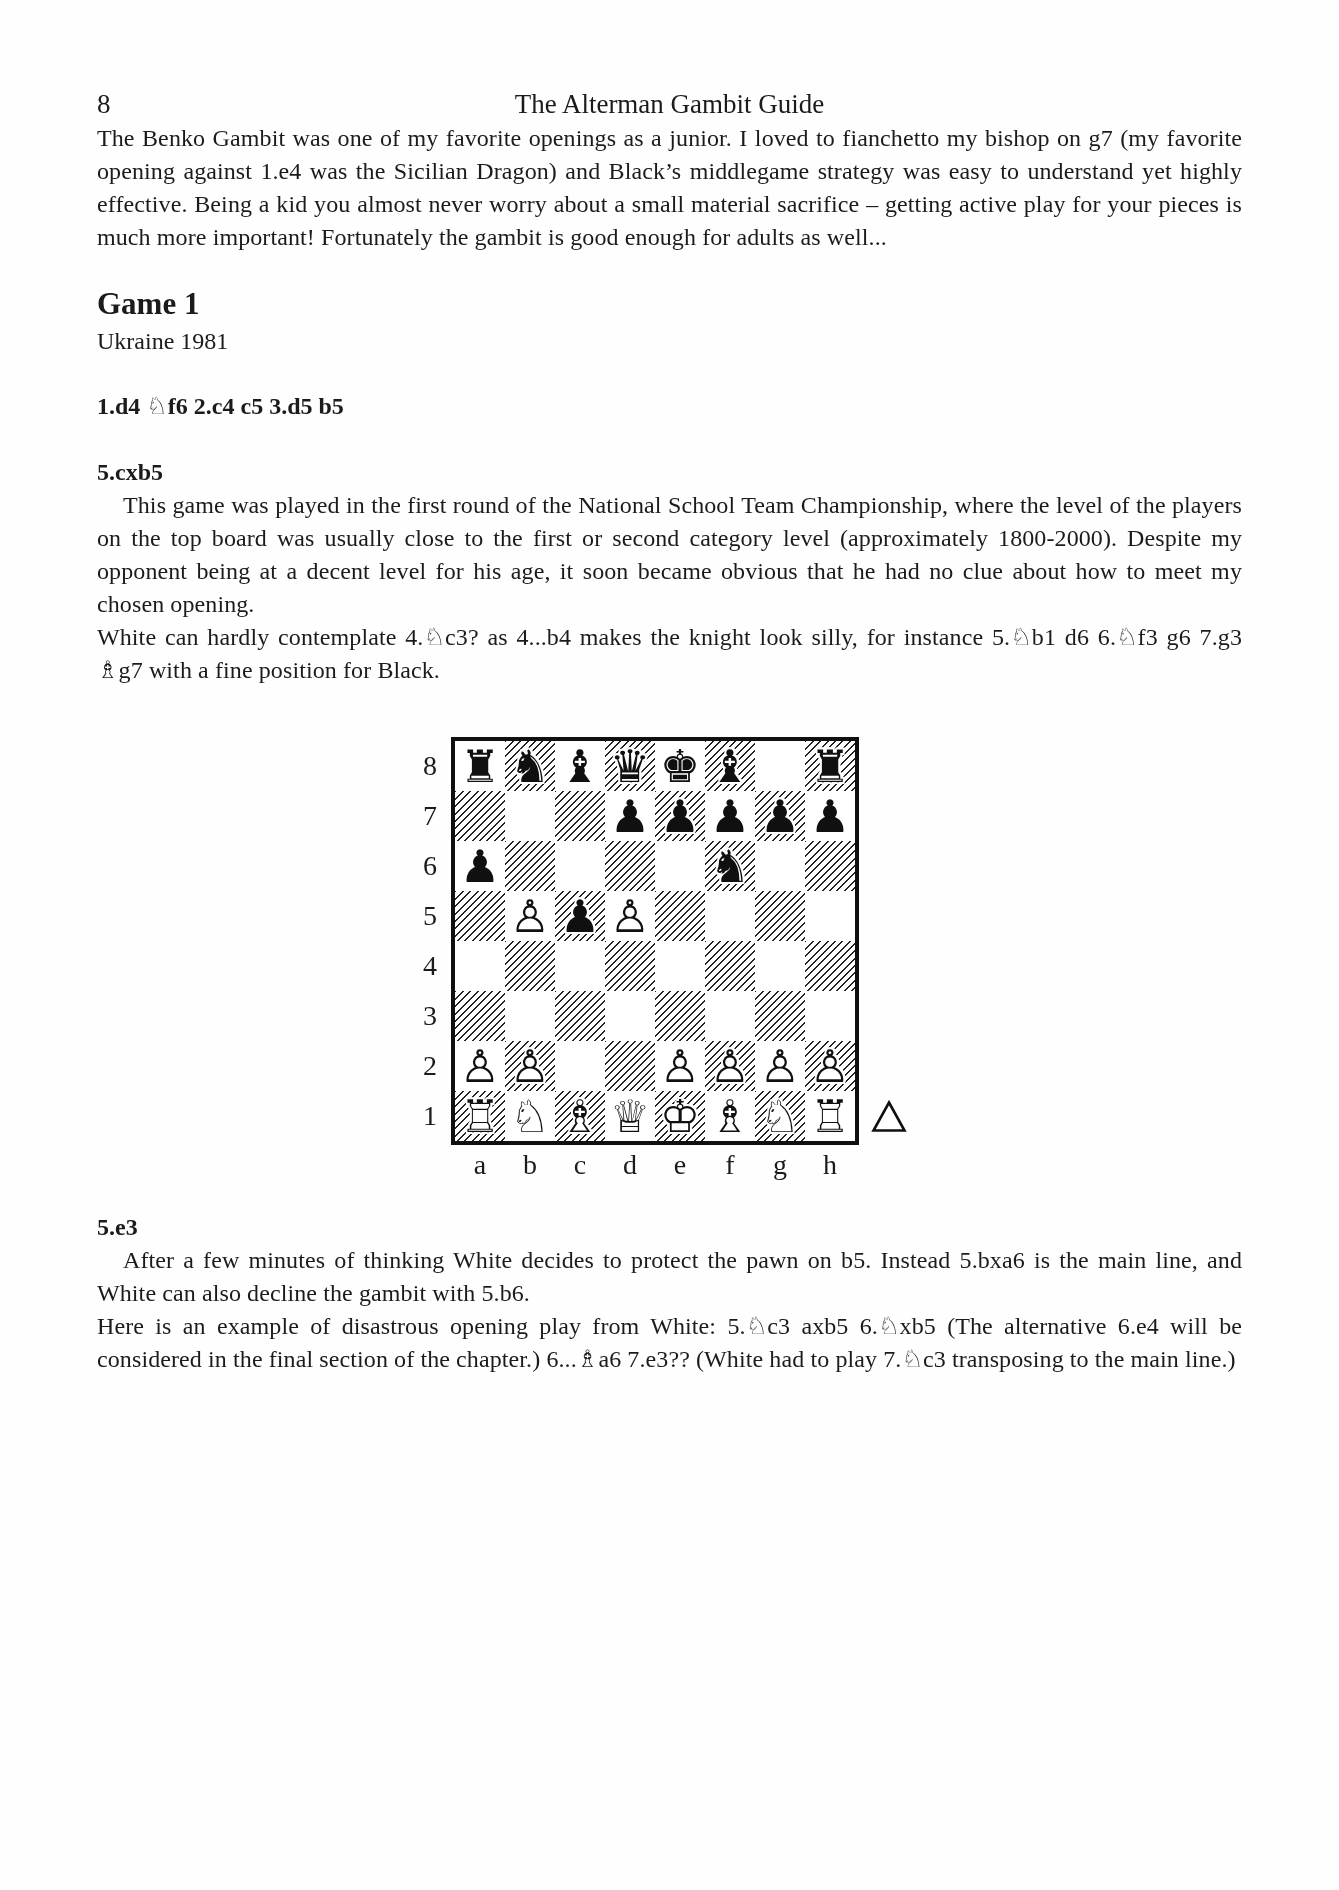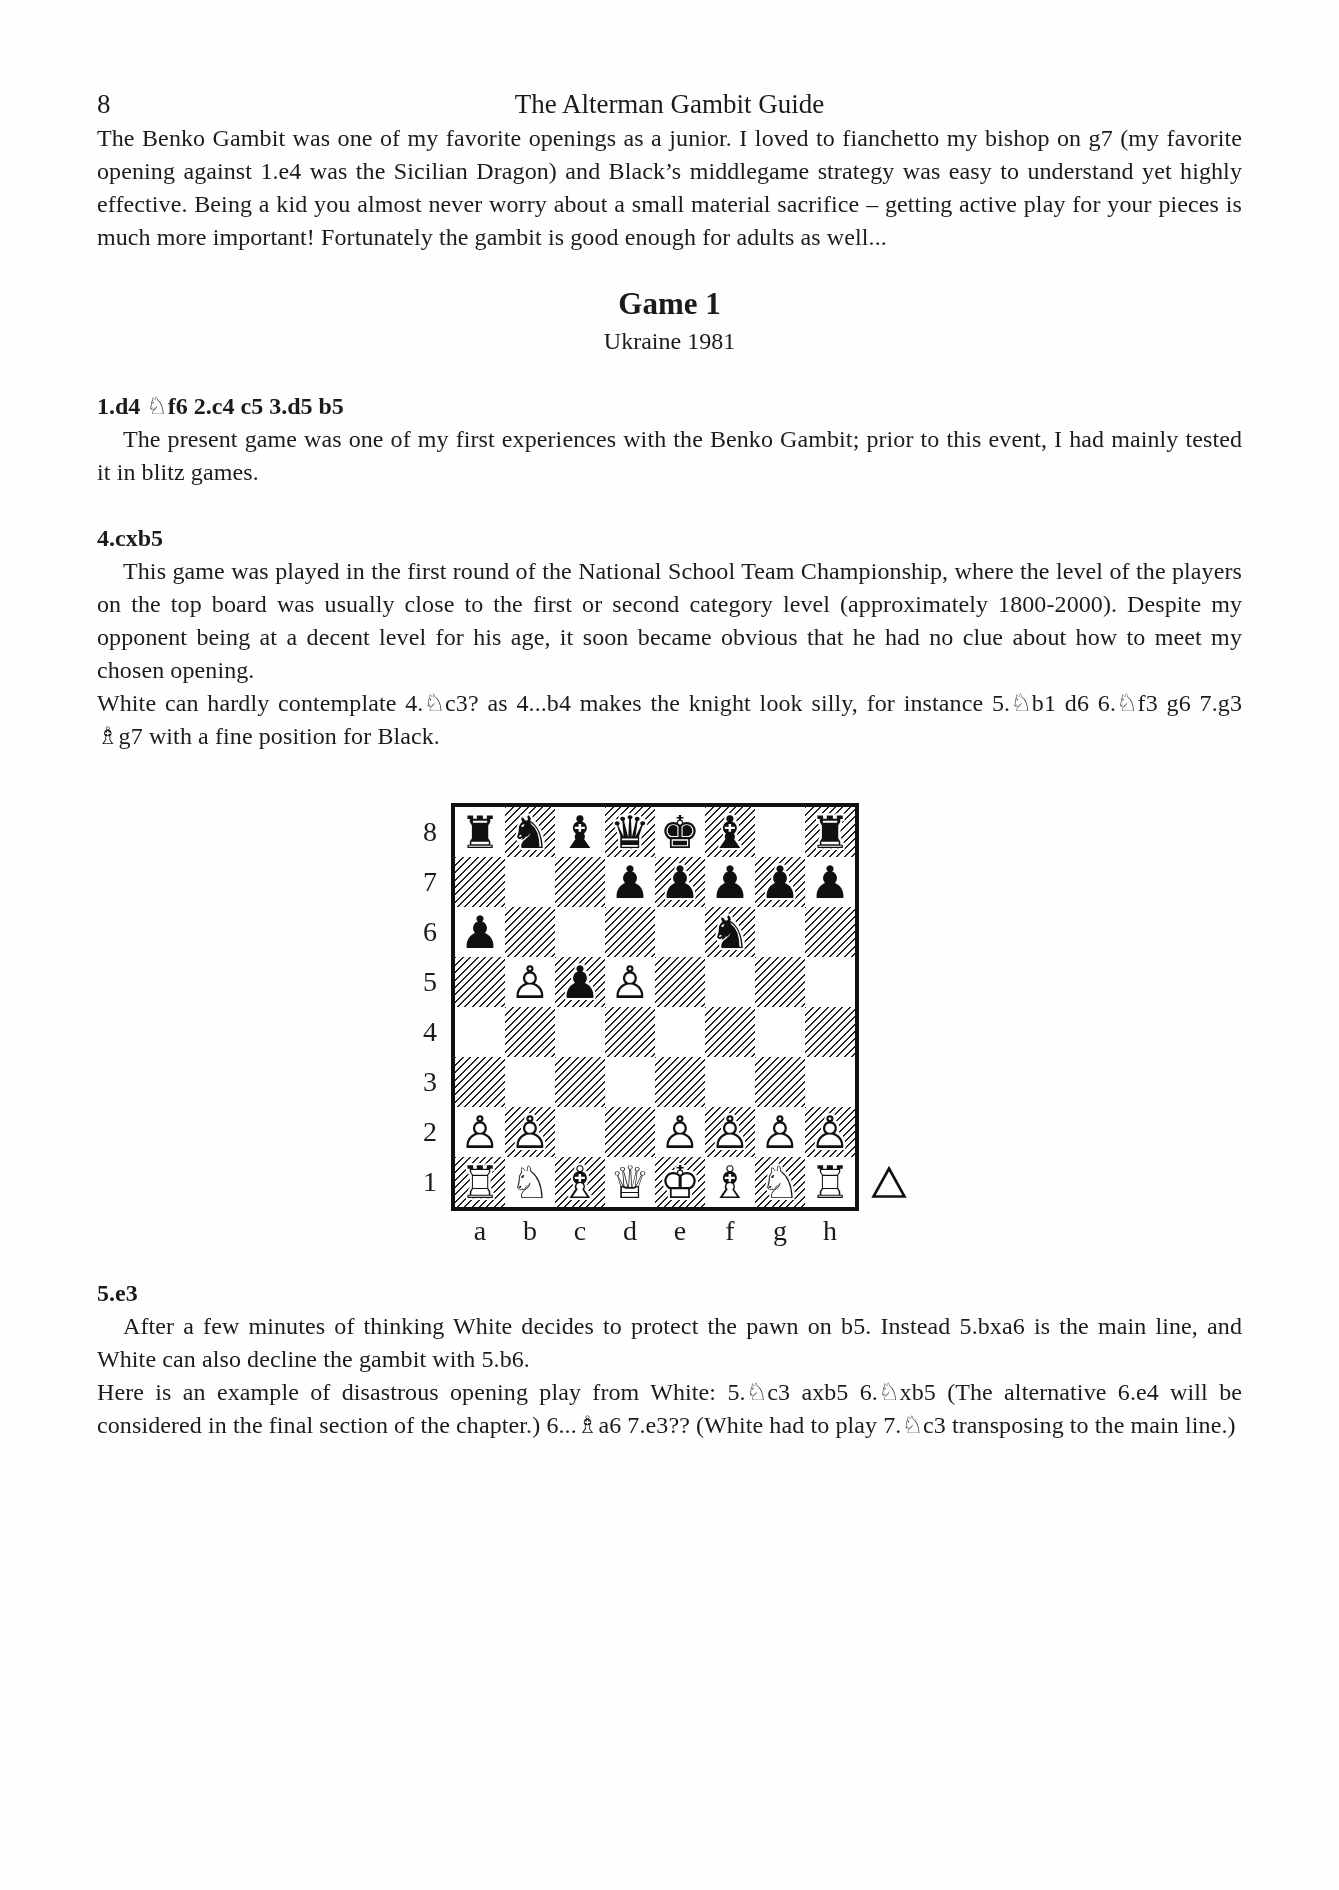--- a/index.html
+++ b/index.html
@@ -21,21 +21,21 @@
   
   p.body {
     margin:0; font-size:24px; line-height:33px;
     text-align:justify; letter-spacing:0.1px;
   }
   p.body.indent { text-indent:26px; }
   .mt { margin-top:33px; }
   .intro { margin-top:58px; }
 
   
-  .game-header { margin-top:28px; text-align:center; }
+  .game-header { margin-top:28px; }
   .game-label   { font-size:31px; font-weight:bold; line-height:43px; }
   .game-players { font-size:26px; font-weight:bold; line-height:37px; }
   .game-event   { font-size:24px; line-height:32px; }
 
   h3.move-heading {
     margin:33px 0 0 0; font-size:24px; font-weight:bold; line-height:33px;
   }
   h3.first-moves { }
 
   
@@ -82,23 +82,22 @@
   </div>
 
   <p class="body intro">The Benko Gambit was one of my favorite openings as a junior. I loved to fianchetto my bishop on g7 (my favorite opening against 1.e4 was the Sicilian Dragon) and Black’s middlegame strategy was easy to understand yet highly effective. Being a kid you almost never worry about a small material sacrifice – getting active play for your pieces is much more important! Fortunately the gambit is good enough for adults as well...</p>
 
   <div class="game-header">
     <div class="game-label">Game 1</div>
     <div class="game-event">Ukraine 1981</div>
   </div>
 
   <h3 class="move-heading first-moves">1.d4 ♘f6 2.c4 c5 3.d5 b5</h3>
-  <p class="body indent">The present game was one of my first experiences with the Benko Gambit; prior to this event, I had mainly tested it in blitz games.</p>
-
-  <h3 class="move-heading">4.cxb5</h3>
+
+  <h3 class="move-heading">5.cxb5</h3>
   <p class="body indent">This game was played in the first round of the National School Team Championship, where the level of the players on the top board was usually close to the first or second category level (approximately 1800-2000). Despite my opponent being at a decent level for his age, it soon became obvious that he had no clue about how to meet my chosen opening.</p>
 
   <p class="body mt">White can hardly contemplate 4.♘c3? as 4...b4 makes the knight look silly, for instance 5.♘b1 d6 6.♘f3 g6 7.g3 ♗g7 with a fine position for Black.</p>
 
 
   <div class="diagram">
     <div class="board-wrap">
       <div class="ranks">
           <div class="rank-label">8</div>
           <div class="rank-label">7</div>

